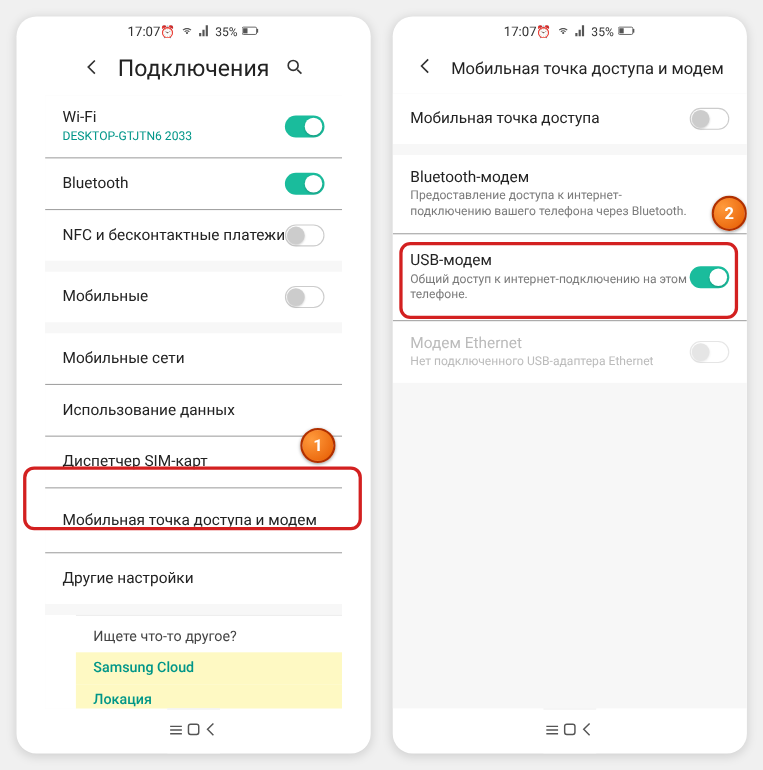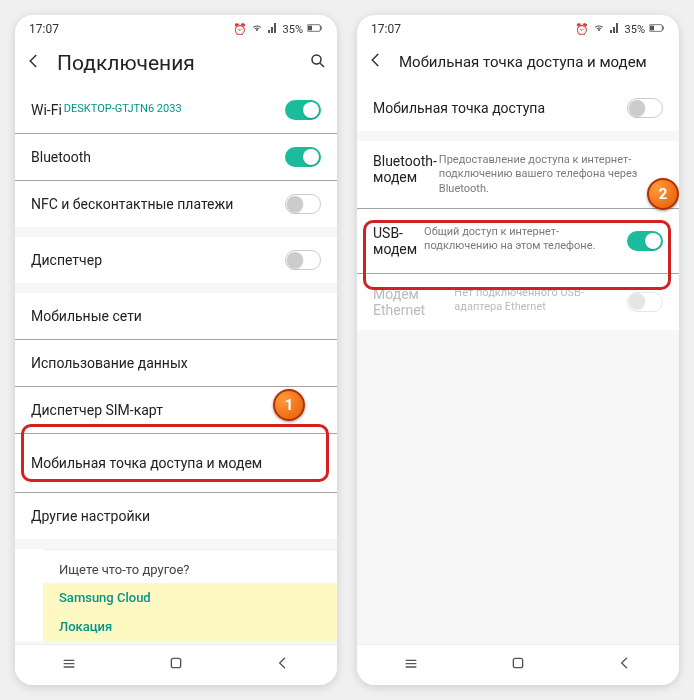--- a/index.html
+++ b/index.html
@@ -16,20 +16,21 @@
   }
   .phone {
     flex: 1;
     background: #fff;
     border-radius: 18px;
     box-shadow: 0 2px 10px rgba(0,0,0,0.15);
     overflow: hidden;
     display: flex;
     flex-direction: column;
     position: relative;
+    align-items: center;
   }
   .statusbar {
     height: 28px;
     display: flex;
     align-items: center;
     justify-content: space-between;
     padding: 0 14px;
     font-size: 12px;
     color: #333;
   }
@@ -66,20 +67,21 @@
     align-items: center;
     padding: 12px 16px;
     border-top: 1px solid #a3a3a3;
     min-height: 22px;
     position: relative;
   }
   .row:first-child { border-top: none; }
   .row .col {
     flex: 1;
     display: flex;
+    flex-direction: column;
     gap: 2px;
   }
   .row .label {
     font-size: 14px;
     color: #222;
   }
   .row .sub {
     font-size: 11px;
     color: #7a7a7a;
     line-height: 1.3;
@@ -230,21 +232,21 @@
         <div class="col">
             <span class="label">NFC и бесконтактные платежи</span>
           </div>
         <div class="toggle off-outline"></div>
       </div>
     </div>
 
     <div class="group">
       <div class="row">
         <div class="col">
-            <span class="label">Диспетчер</span>
+            <span class="label">Мобильные</span>
           </div>
         <div class="toggle off-outline"></div>
       </div>
     </div>
 
     <div class="group">
       <div class="row">
         <div class="col">
             <span class="label">Мобильные сети</span>
           </div>

